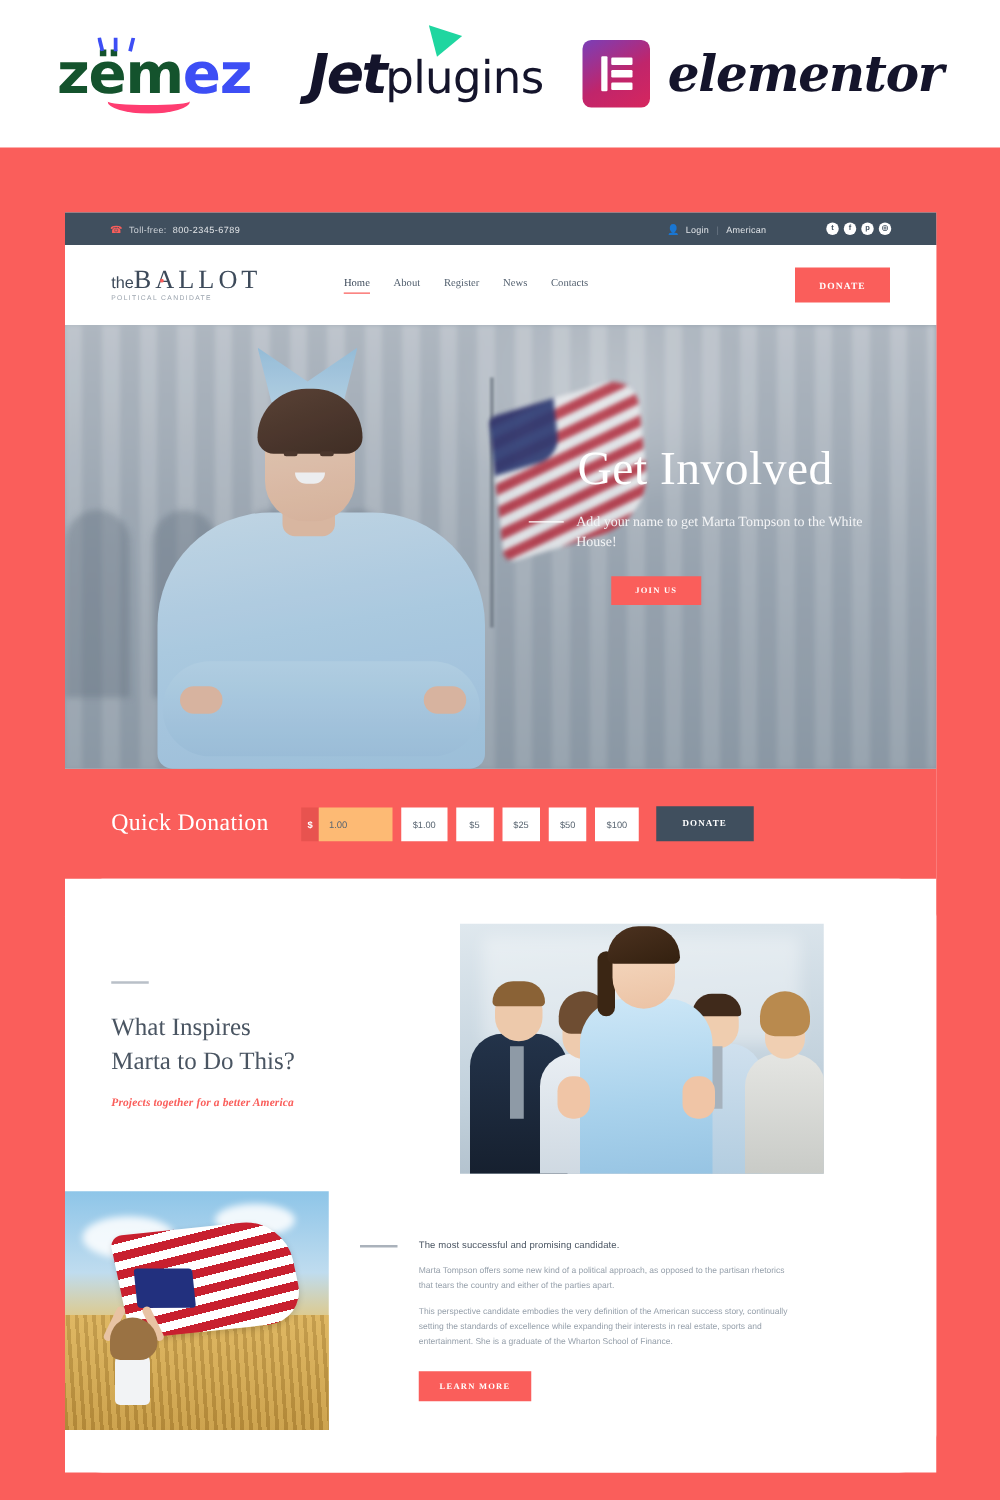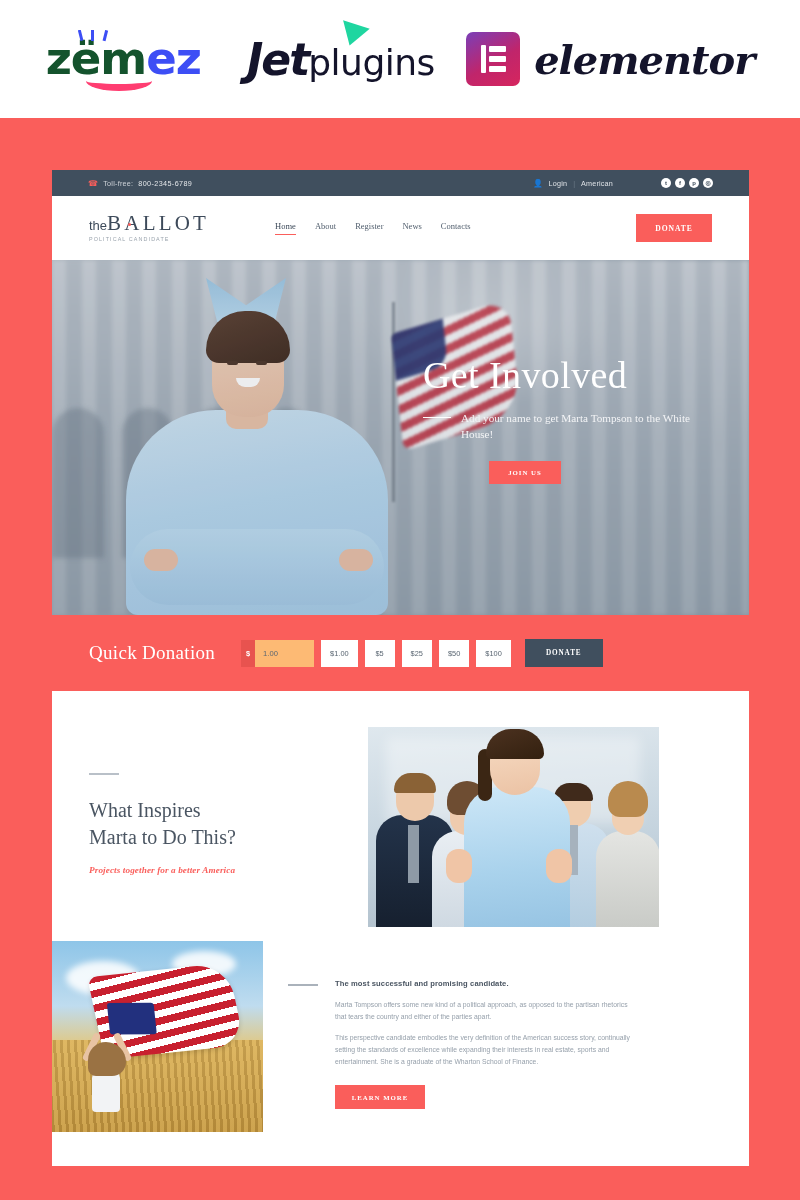--- a/index.html
+++ b/index.html
@@ -213,40 +213,40 @@
   }
   .hp-eye { position: absolute; width: 11px; height: 4px; background:#4c3528; border-radius: 3px; bottom: 250px; }
   .hp-eye.l { left: 113px; } .hp-eye.r { left: 142px; }
   .hp-smile { position: absolute; left: 122px; bottom: 228px; width: 24px; height: 9px; background:#ffffff; border-radius: 0 0 12px 12px; }
   .hero-overlay { position: absolute; inset: 0; background: rgba(70,82,96,.10); }
 
   .hero-copy { position: absolute; right: 26px; top: 96px; width: 300px; text-align: left; }
   .hero-h1 {
     font-family: "Liberation Serif", serif;
     font-size: 38px; color: #ffffff; font-weight: 400;
-    letter-spacing: .4px; line-height: 1; text-align: left;
+    letter-spacing: .4px; line-height: 1; text-align: left; margin-left: 39px;
   }
   .hero-subrow { display: flex; align-items: flex-start; gap: 10px; margin-top: 16px; }
   .hero-dash { width: 28px; height: 1.4px; background:#ffffff; margin-top: 7px; flex: none; }
   .hero-sub {
     font-family: "Liberation Serif", serif;
     font-size: 11.2px; color: #f3f4f6; line-height: 1.45;
   }
   .btn-joinus {
     display: block; margin: 19px auto 0; margin-left: 66px;
     background: #fa5e5b; border: none; color: #fff;
     width: 72px; height: 23px;
     font-family: "Liberation Serif", serif;
     font-size: 6.8px; font-weight: 700; letter-spacing: 1px;
     cursor: pointer;
   }
 
   
   .qd {
-    height: 76px; background: #fa5e5b;
+    height: 88px; background: #fa5e5b;
     display: flex; align-items: center; padding: 16px 37px;
   }
   .qd-title {
     font-family: "Liberation Serif", serif;
     font-size: 19px; color: #ffffff; letter-spacing: .3px;
   }
   .qd-controls { display: flex; align-items: center; margin-left: 26px; gap: 7px; }
   .qd-inputgrp { display: flex; align-items: stretch; }
   .qd-currency {
     width: 14px; background: #e8534f; color: #ffffff;
@@ -349,21 +349,21 @@
   .fp-girl .hd { position: absolute; bottom: 40px; left: 10px; width: 20px; height: 22px; border-radius: 50%; background:#e8c3a3; }
   .fp-girl .hr { position: absolute; bottom: 36px; left: 2px; width: 38px; height: 34px; border-radius: 18px 20px 14px 8px; background:#9a7243; }
   .fp-girl .arm { position: absolute; bottom: 50px; width: 7px; height: 30px; background:#e8c3a3; border-radius: 4px; }
   .fp-girl .arm.l { left: 2px; transform: rotate(26deg); }
   .fp-girl .arm.r { right: 0px; transform: rotate(-26deg); }
 
   .ins-text { padding-left: 25px; padding-top: 38px; width: 394px; display: flex; }
   .ins-text-rule { width: 30px; height: 1.5px; background:#aab2bb; margin-top: 5px; flex: none; }
   .ins-text-body { padding-left: 17px; }
   .ins-lead {
-    font-size: 7.6px; color: #4a5562; font-weight: 700;
+    font-size: 7.6px; color: #4a5562; font-weight: 400;
     letter-spacing: .1px; margin-bottom: 11px;
   }
   .ins-p {
     font-size: 6.8px; color: #96a0ab; line-height: 1.78; margin-bottom: 9px;
     max-width: 295px;
   }
   .btn-learn {
     margin-top: 8px; background: #fa5e5b; border: none; color: #ffffff;
     width: 90px; height: 24px;
     font-family: "Liberation Serif", serif;

